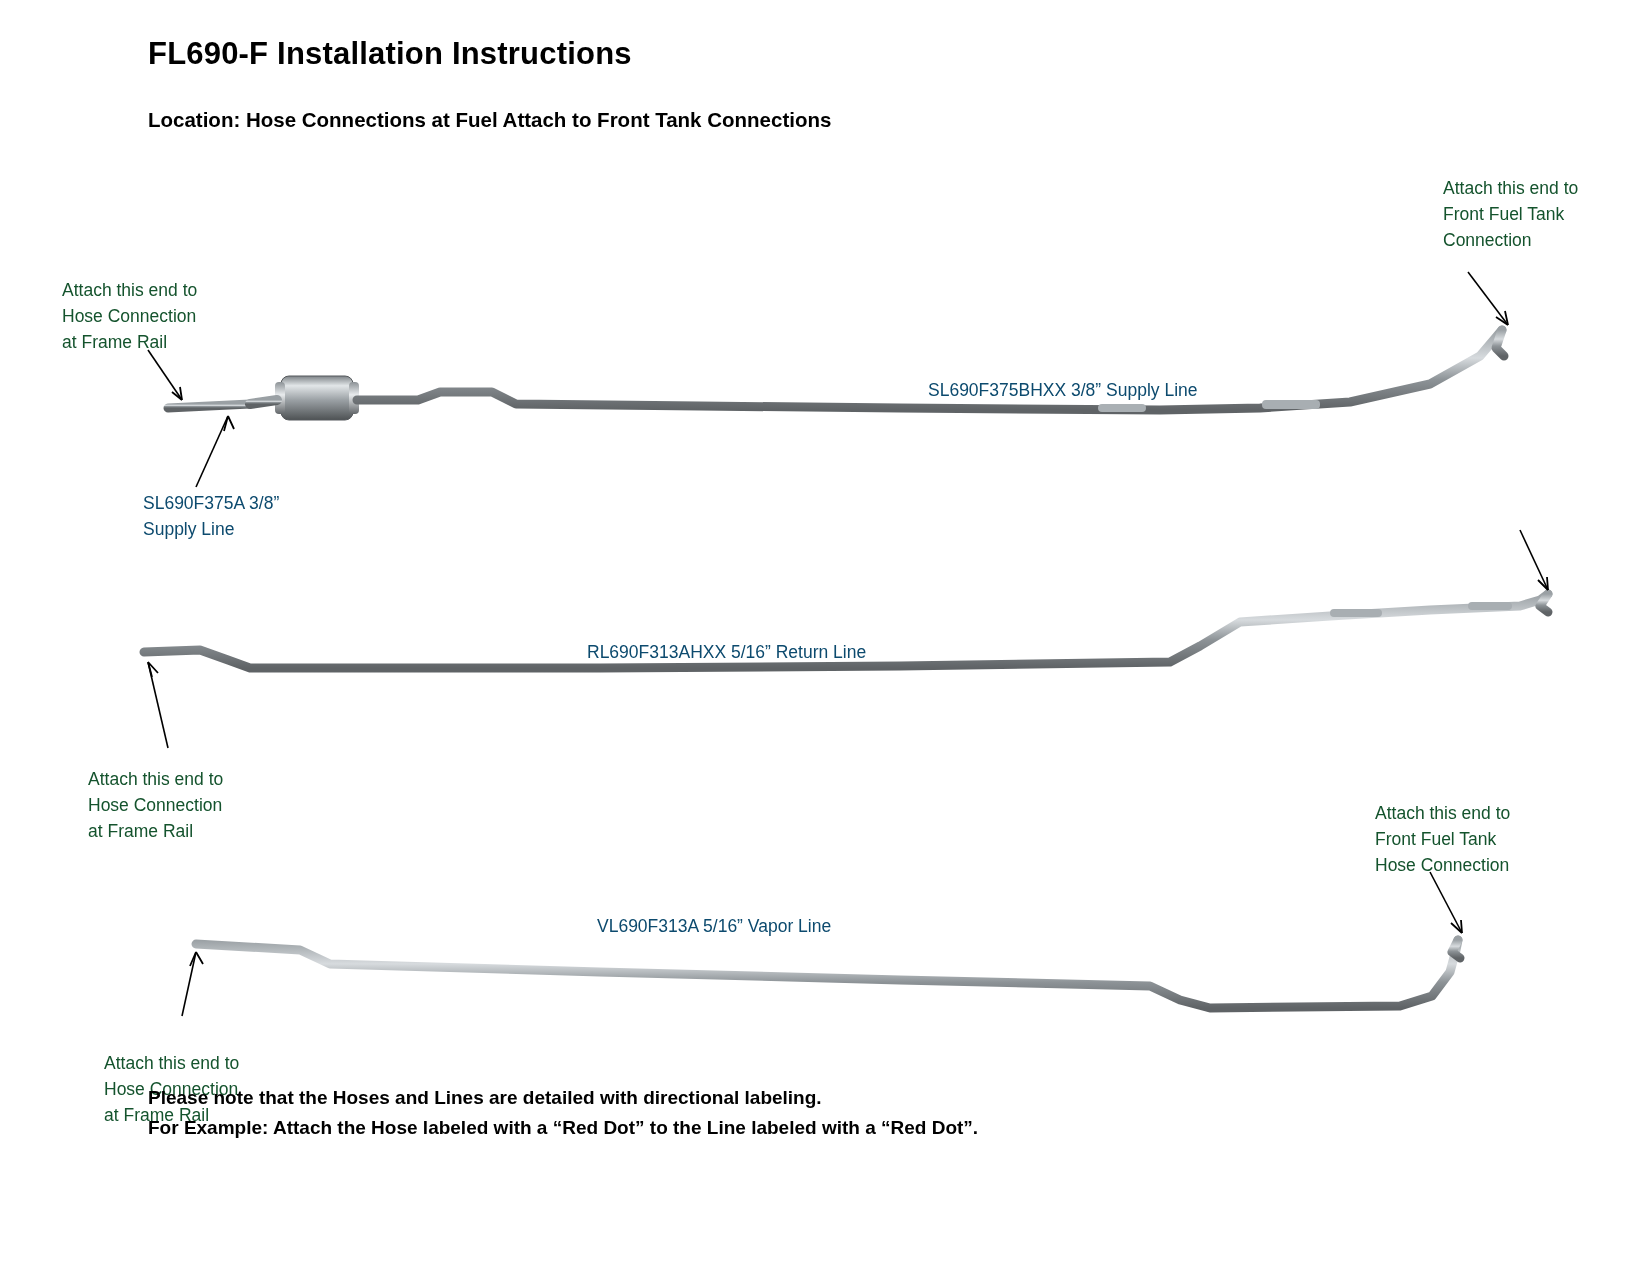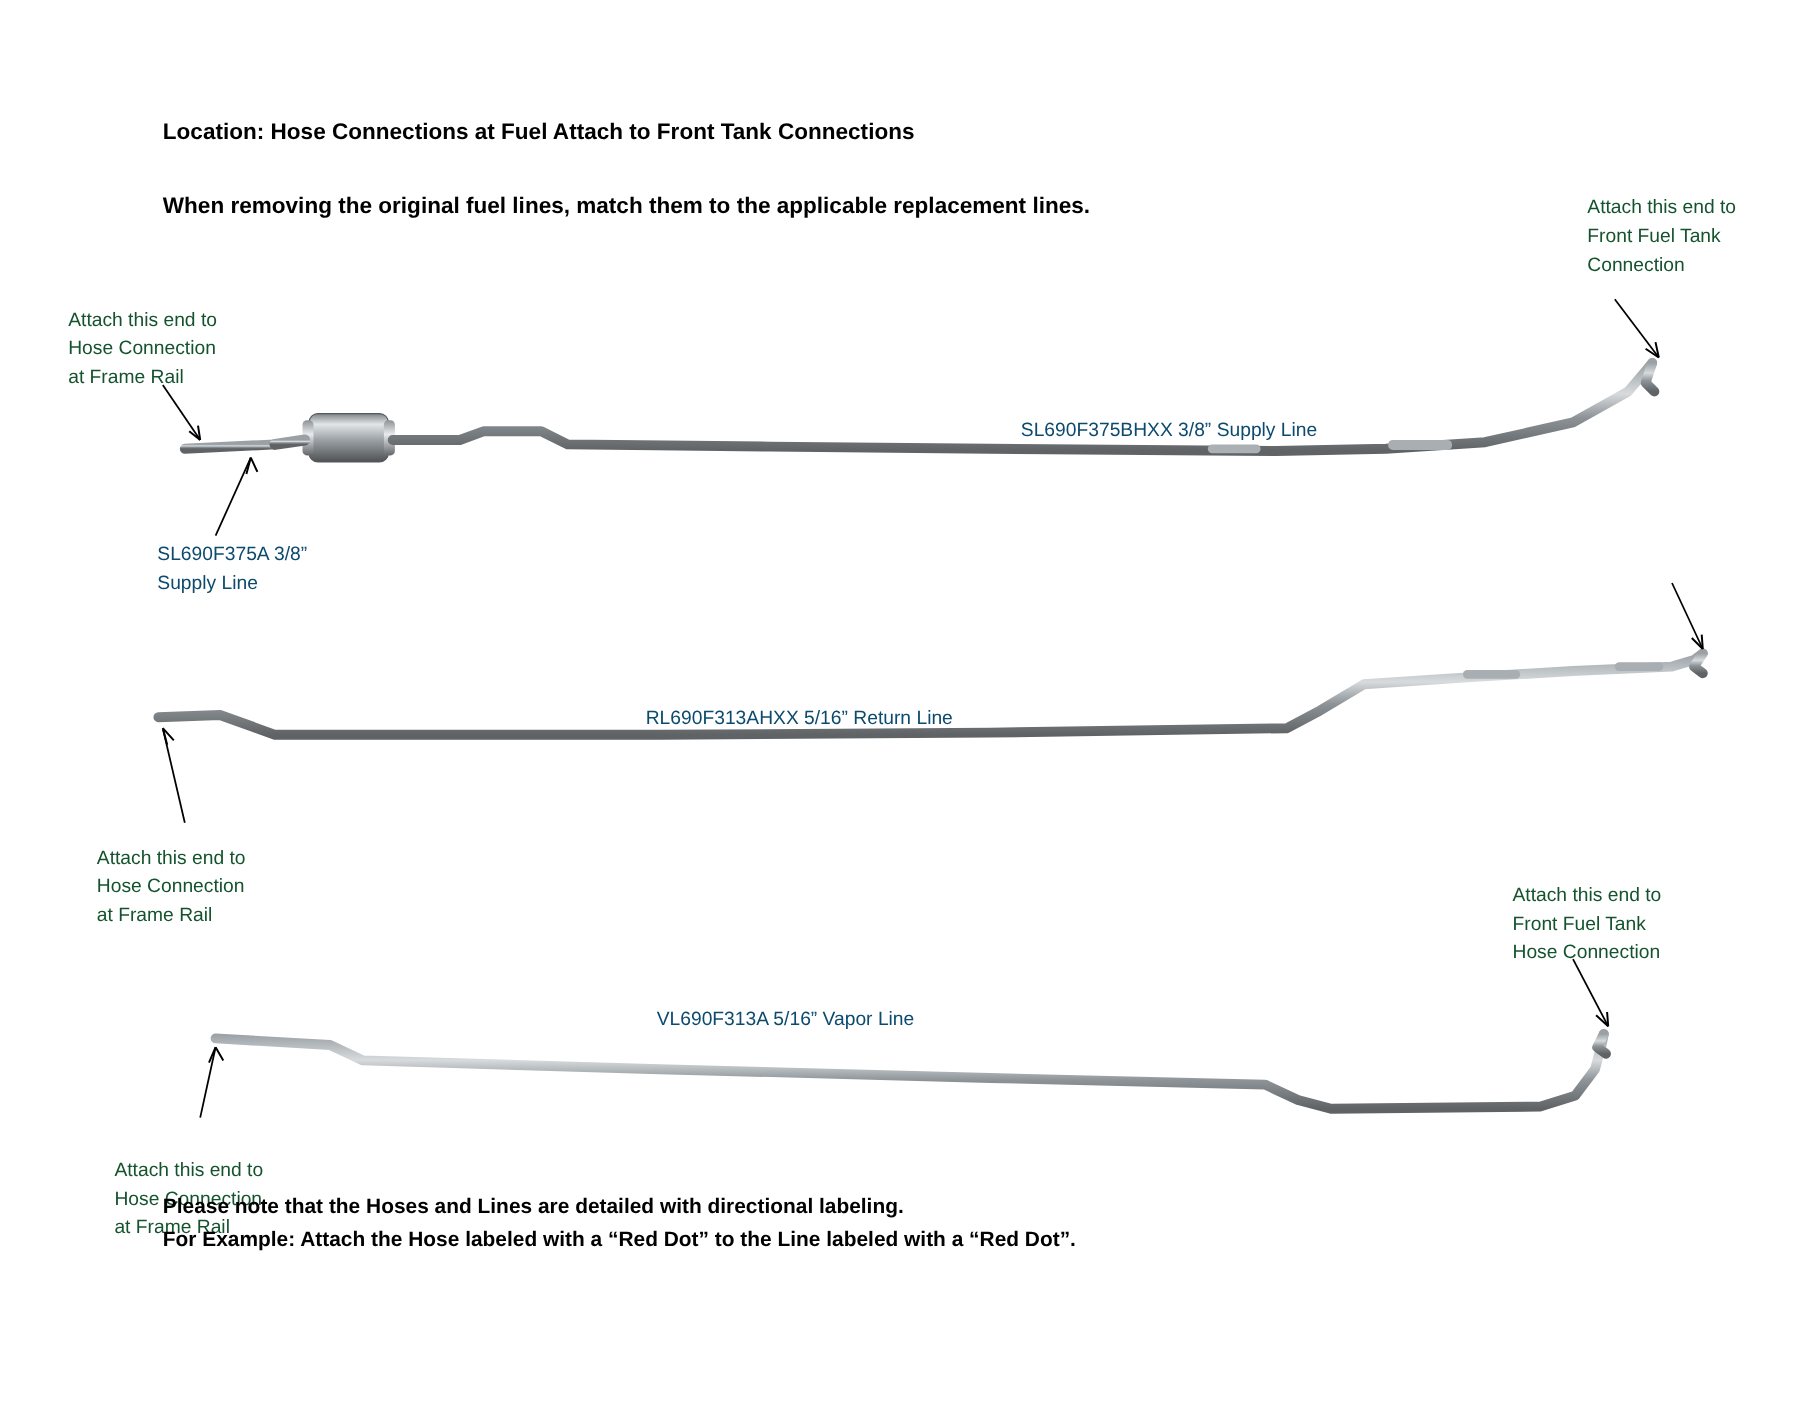--- a/index.html
+++ b/index.html
@@ -70,22 +70,22 @@
     width: 1650px;
     height: 1275px;
     pointer-events: none;
   }
 </style>
 </head>
 <body>
 
 <div id="page">
 
+  <div class="abs title">FL690-F Installation Instructions</div>
   <div class="abs subtitle">Location: Hose Connections at Fuel Attach to Front Tank Connections</div>
-  <div class="abs lead">When removing the original fuel lines, match them to the applicable replacement lines.</div>
 
   <svg class="diagram" viewBox="0 0 1650 1275">
     <defs>
       <linearGradient id="tubeGrad" x1="0" y1="0" x2="0" y2="1">
         <stop offset="0%" stop-color="#9aa0a4"></stop>
         <stop offset="35%" stop-color="#d7dbde"></stop>
         <stop offset="62%" stop-color="#8d9397"></stop>
         <stop offset="100%" stop-color="#5f6366"></stop>
       </linearGradient>
       <linearGradient id="filterGrad" x1="0" y1="0" x2="0" y2="1">

